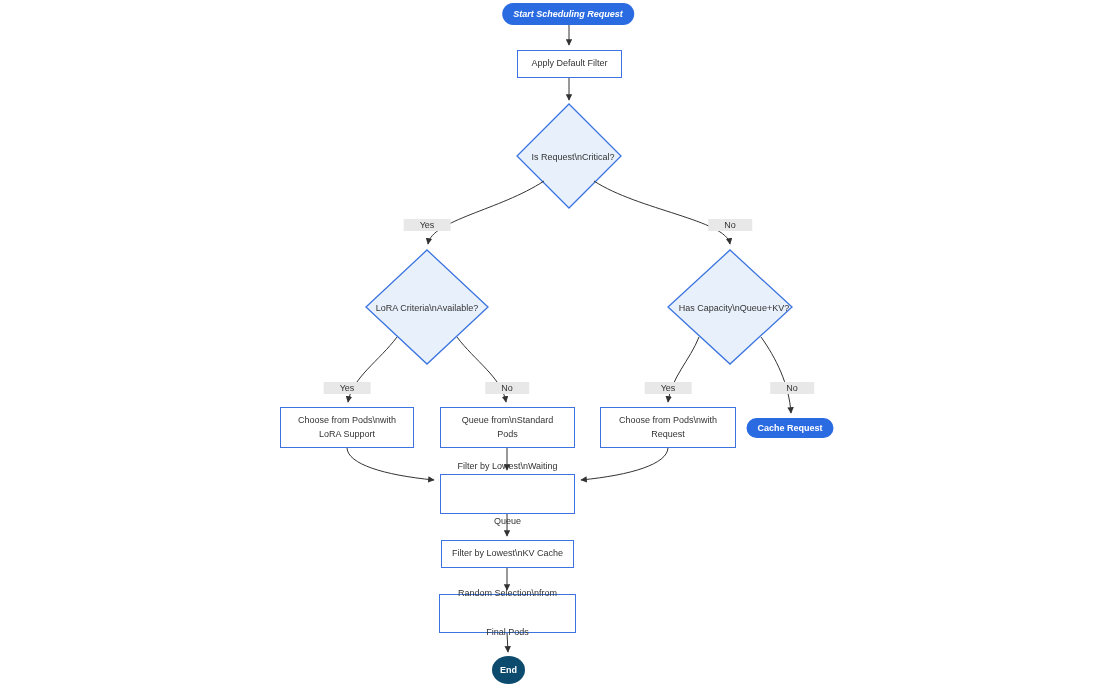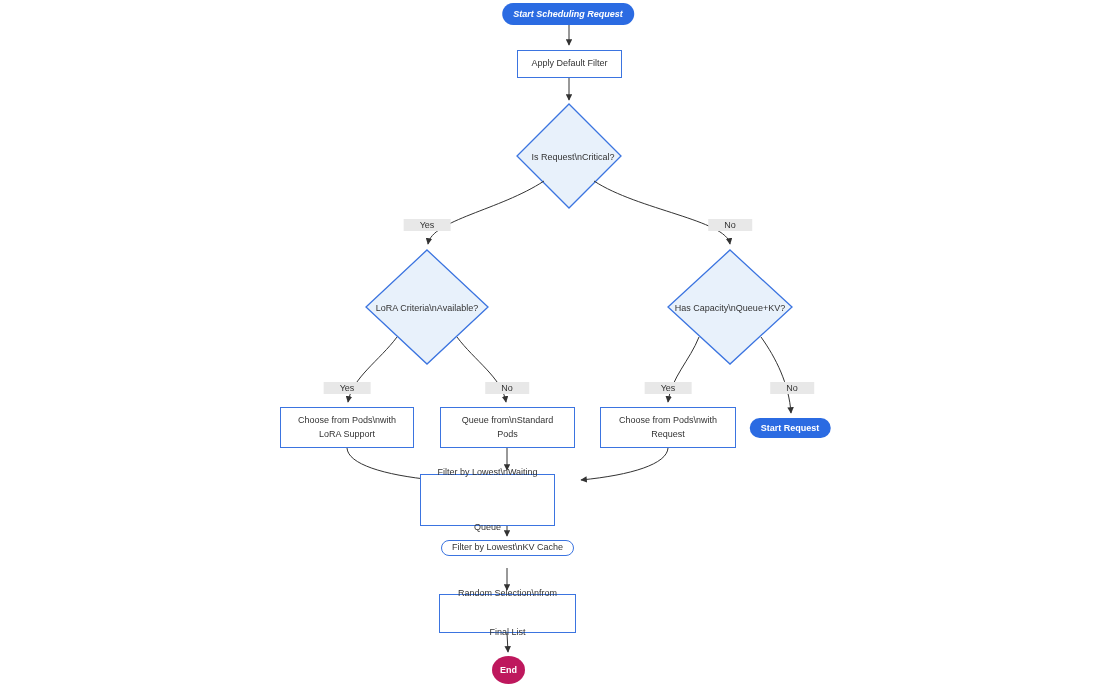--- a/index.html
+++ b/index.html
@@ -16,21 +16,21 @@
   }
   .rect-node span { display:block; white-space:nowrap; }
   .pill-node {
     position:absolute; transform:translateX(-50%); display:inline-flex;
     align-items:center; justify-content:center; background:#2b6be2; color:#ffffff;
     font-weight:bold; font-size:9px; border-radius:12px; padding:0 11px;
     white-space:nowrap;
   }
   .end-node {
     position:absolute; display:flex; align-items:center; justify-content:center;
-    background:#be185d; color:#ffffff; font-weight:bold; font-size:9px;
+    background:#0c4a6e; color:#ffffff; font-weight:bold; font-size:9px;
     border-radius:50%;
   }
   .diamond-text {
     position:absolute; transform:translate(-50%,-50%); font-size:9px;
     white-space:nowrap; text-align:center; color:#333333;
   }
   .edge-label {
     position:absolute; transform:translate(-50%,-50%); font-size:9px;
     background:#e8e8e8; padding:0 16px; line-height:12px; color:#333333;
   }
@@ -64,21 +64,21 @@
       <path d="M507 448 L507 470"></path>
       <path d="M668 448 C667 464 632 475 581 480"></path>
       <path d="M507 514 L507 536"></path>
       <path d="M507 568 L507 590"></path>
       <path d="M507 633 L508 652"></path>
     </g>
   </svg>
 
   <div class="pill-node" style="left:568px; top:3px; height:22px;font-style:italic;">Start Scheduling Request</div>
 
-  <div class="pill-node" style="left:790px; top:418px; height:20px;">Start Request</div>
+  <div class="pill-node" style="left:790px; top:418px; height:20px;">Cache Request</div>
 
   <div class="end-node" style="left:492px; top:656px; width:33px; height:28px;">End</div>
 
   <div class="rect-node" style="left:517px; top:50px; width:105px; height:28px;">
     <span>Apply Default Filter</span>
   </div>
 
   <div class="rect-node" style="left:280px; top:407px; width:134px; height:41px;">
     <span>Choose from Pods\nwith</span>
     <span>LoRA Support</span>
@@ -87,37 +87,37 @@
   <div class="rect-node" style="left:440px; top:407px; width:135px; height:41px;">
     <span>Queue from\nStandard</span>
     <span>Pods</span>
   </div>
 
   <div class="rect-node" style="left:600px; top:407px; width:136px; height:41px;">
     <span>Choose from Pods\nwith</span>
     <span>Request</span>
   </div>
 
-  <div class="rect-node" style="left:420px; top:474px; width:135px; height:52px;gap:41px;">
+  <div class="rect-node" style="left:440px; top:474px; width:135px; height:40px;gap:41px;">
     <span>Filter by Lowest\nWaiting</span>
     <span>Queue</span>
   </div>
 
-  <div class="rect-node" style="left:441px; top:540px; width:133px; height:16px;border-radius:10px;">
+  <div class="rect-node" style="left:441px; top:540px; width:133px; height:28px;">
     <span>Filter by Lowest\nKV Cache</span>
   </div>
 
   <div class="rect-node" style="left:439px; top:594px; width:137px; height:39px;gap:25px;">
     <span>Random Selection\nfrom</span>
-    <span>Final List</span>
+    <span>Final Pods</span>
   </div>
 
   <div class="diamond-text" style="left:569px; top:157px;padding-left:8px;">Is Request\nCritical?</div>
   <div class="diamond-text" style="left:427px; top:308px;">LoRA Criteria\nAvailable?</div>
-  <div class="diamond-text" style="left:730px; top:308px;">Has Capacity\nQueue+KV?</div>
+  <div class="diamond-text" style="left:730px; top:308px;padding-left:8px;">Has Capacity\nQueue+KV?</div>
 
   <div class="edge-label" style="left:427px; top:225px;">Yes</div>
   <div class="edge-label" style="left:730px; top:225px;">No</div>
   <div class="edge-label" style="left:347px; top:388px;">Yes</div>
   <div class="edge-label" style="left:507px; top:388px;">No</div>
   <div class="edge-label" style="left:668px; top:388px;">Yes</div>
   <div class="edge-label" style="left:792px; top:388px;">No</div>
 
 </div>
 

